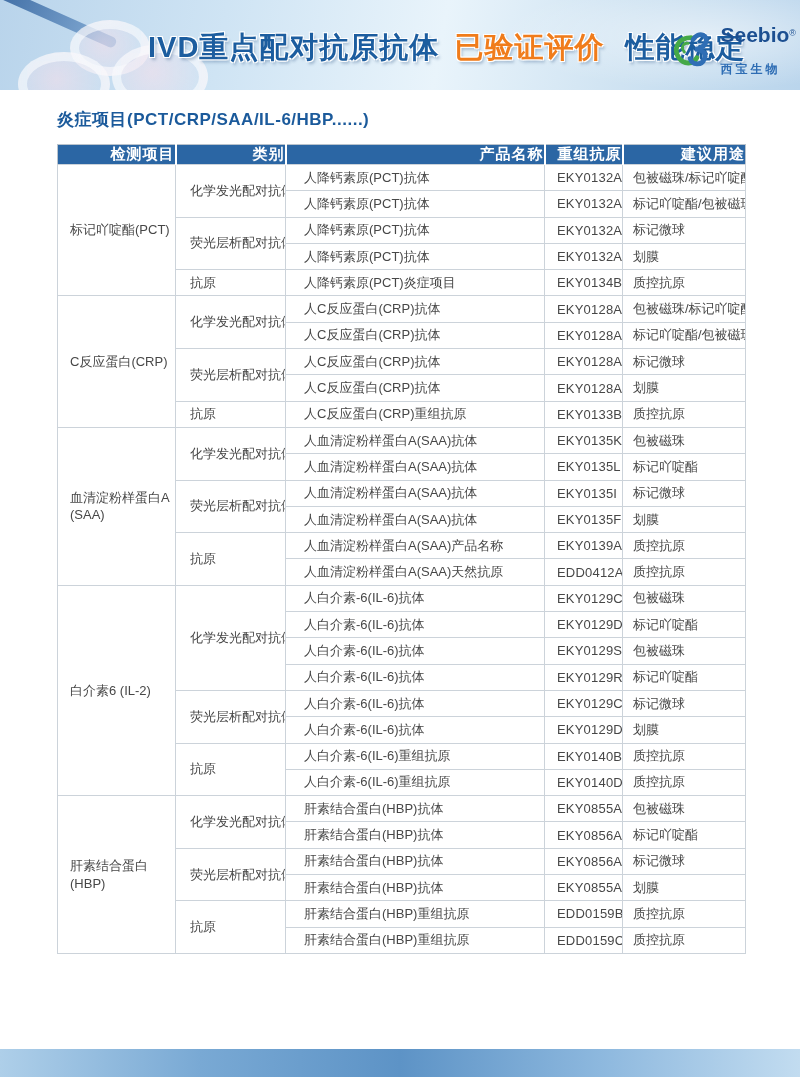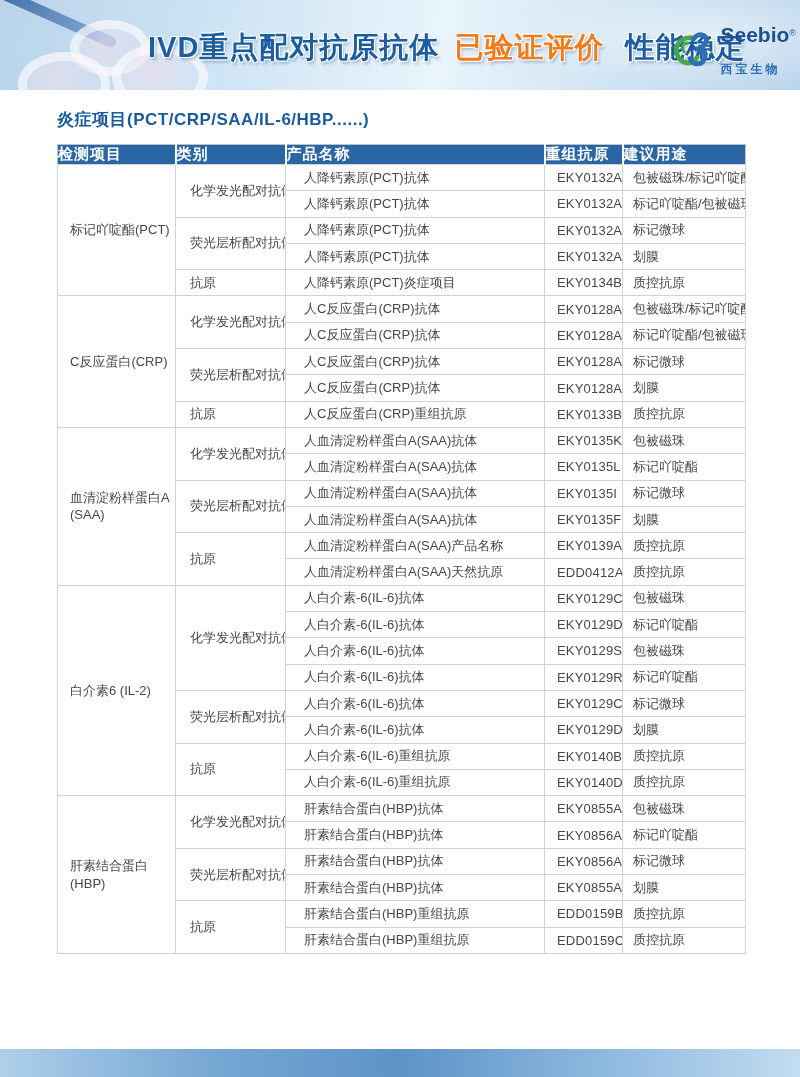--- a/index.html
+++ b/index.html
@@ -84,21 +84,21 @@
   col.c-prod { width: 259px; }
   col.c-code { width: 78px; }
   col.c-usage { width: 123px; }
 
   thead th {
     background: #2b66a4;
     color: #ffffff;
     font-size: 15px;
     font-weight: bold;
     height: 17px;
-    text-align: left;
+    text-align: right;
     border-left: 2px solid #ffffff;
     letter-spacing: 1px;
   }
   thead th:first-child { border-left: none; }
 
   tbody td {
     border: 1px solid #ccd3da;
     height: 26.3px;
     font-size: 13px;
     color: #474747;

